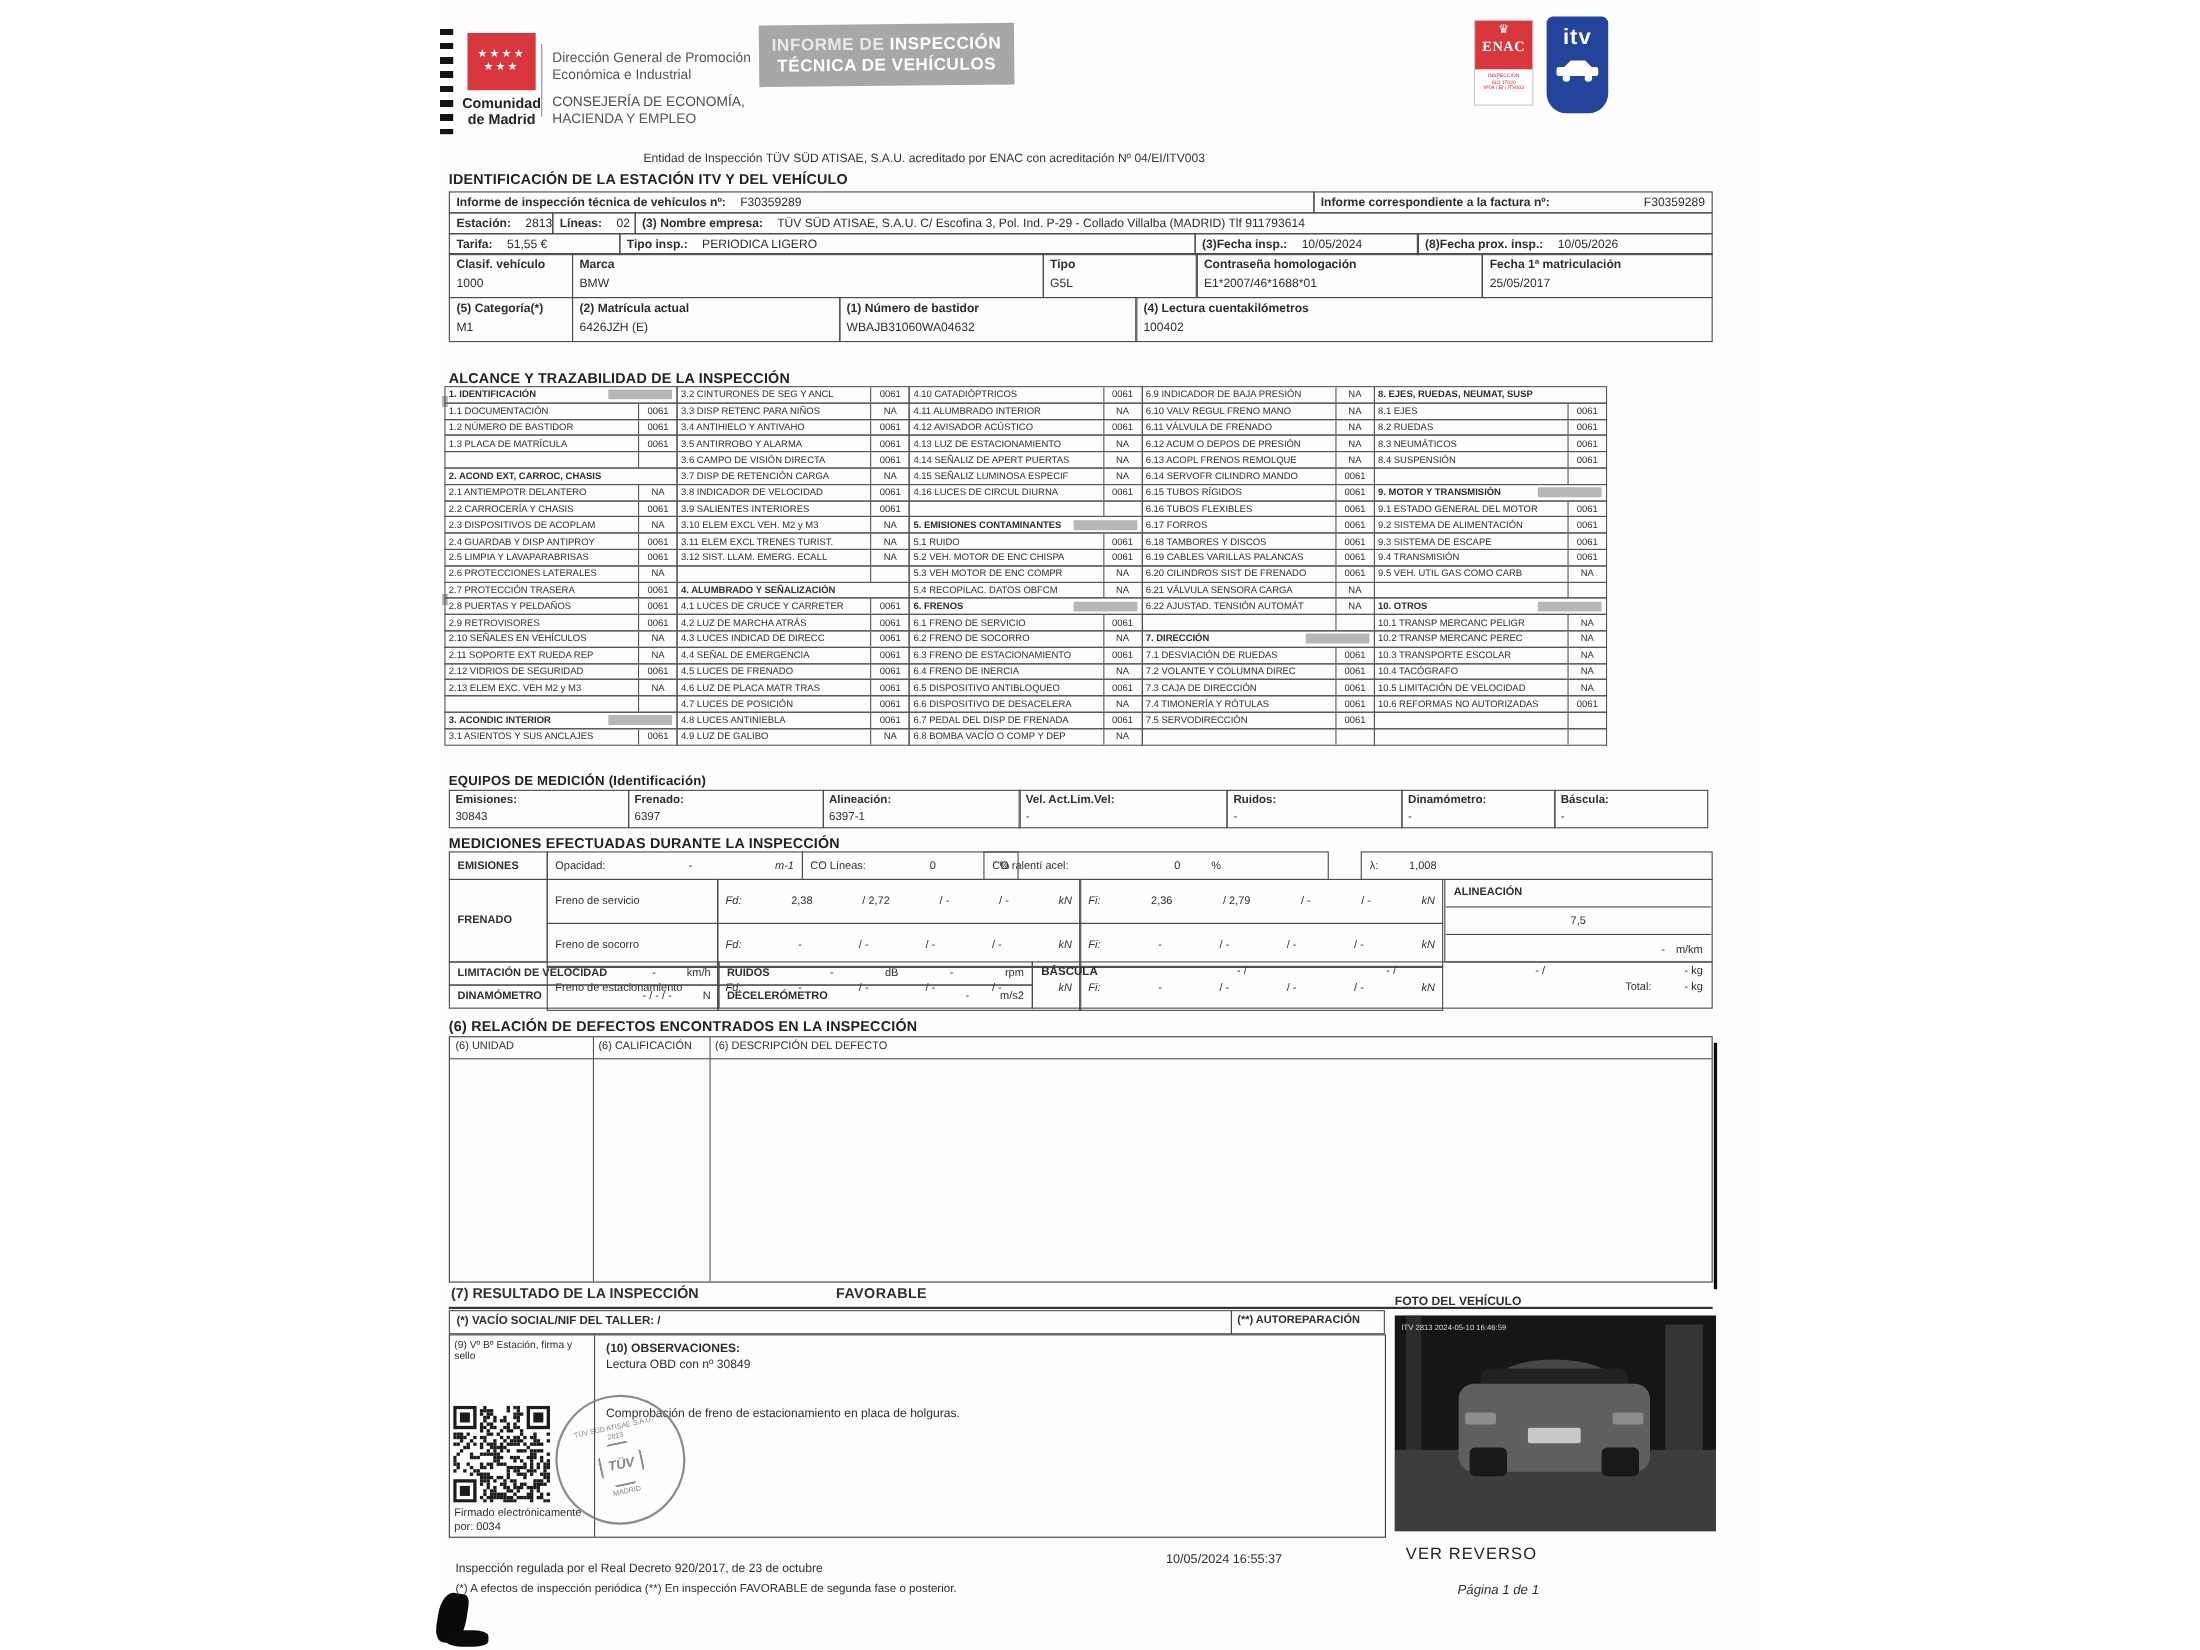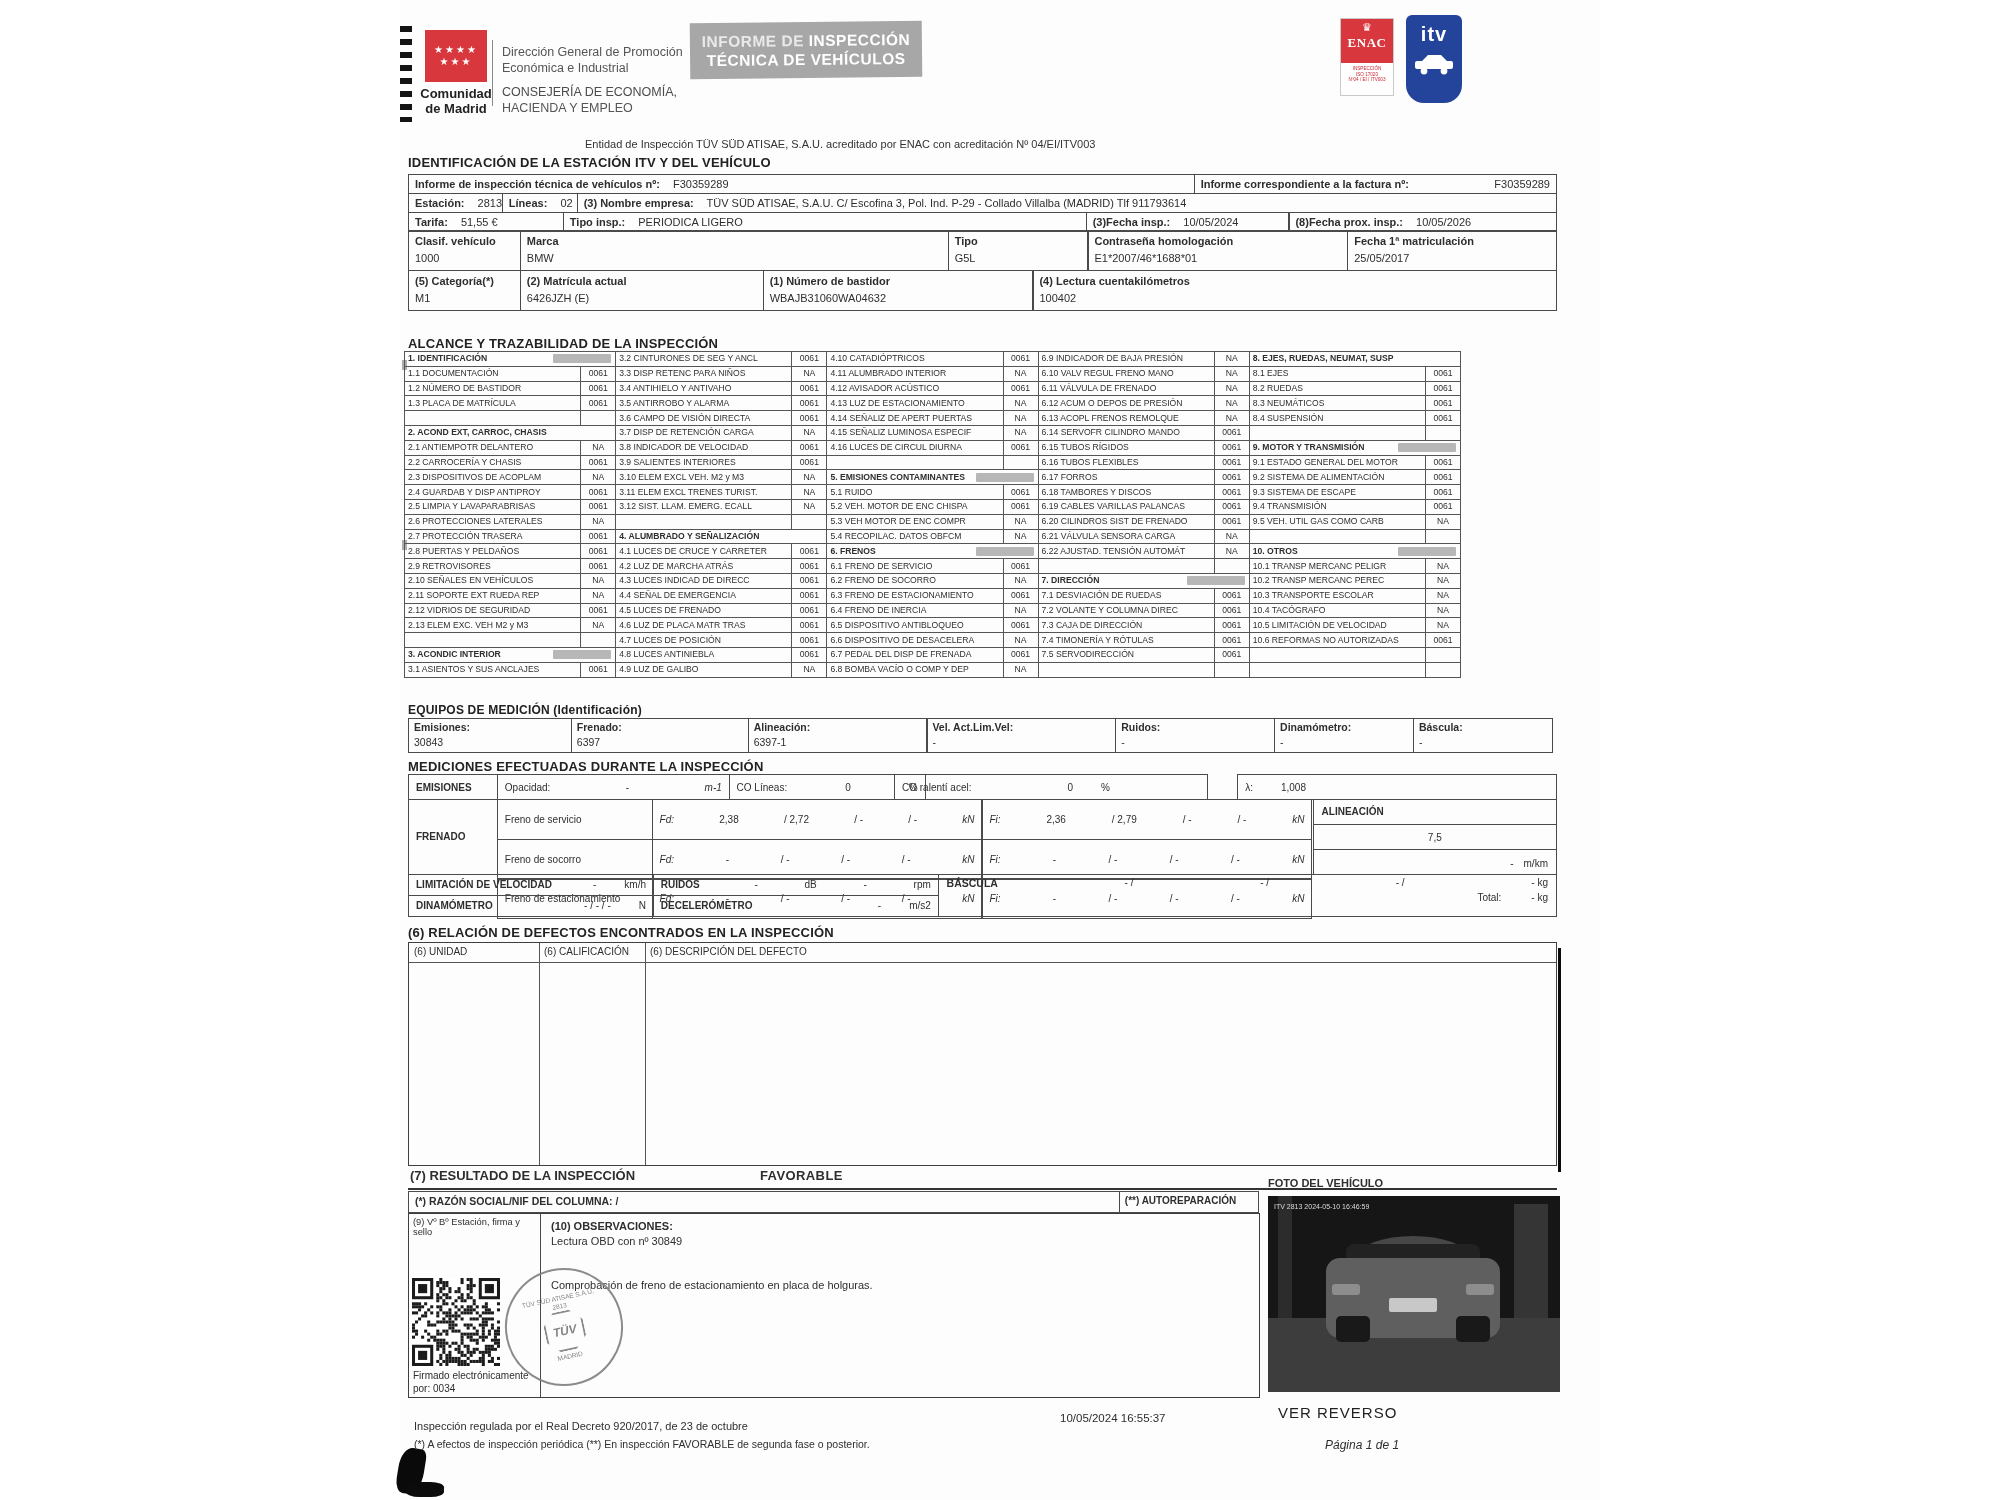--- a/index.html
+++ b/index.html
@@ -921,21 +921,21 @@
     </div>
     <div class="d-v d-v1"></div>
     <div class="d-v d-v2"></div>
   </div>
 
   <div class="res-title-row">
     <span class="res-title">(7) RESULTADO DE LA INSPECCIÓN</span>
     <span class="res-verdict">FAVORABLE</span>
   </div>
   <div class="res-row2">
-    <div class="res-taller">(*) RAZÓN SOCIAL/NIF DEL COLUMNA: /</div>
+    <div class="res-taller">(*) VACÍO SOCIAL/NIF DEL TALLER: /</div>
     <div class="res-auto">(**) AUTOREPARACIÓN</div>
   </div>
   <div class="res-main">
     <div class="sign-cell">
       <div class="sign-label">(9) Vº Bº Estación, firma y sello</div>
       <div id="qr"><svg viewBox="0 0 84.1 84.1" width="88" height="88">
             <rect x="0" y="0" width="84.1" height="84.1" fill="#ffffff"></rect>
             <rect x="0" y="0" width="20.3" height="20.3" fill="#1b1b1b"></rect>
             <rect x="2.9" y="2.9" width="14.5" height="14.5" fill="#ffffff"></rect>
             <rect x="5.8" y="5.8" width="8.7" height="8.7" fill="#1b1b1b"></rect>

